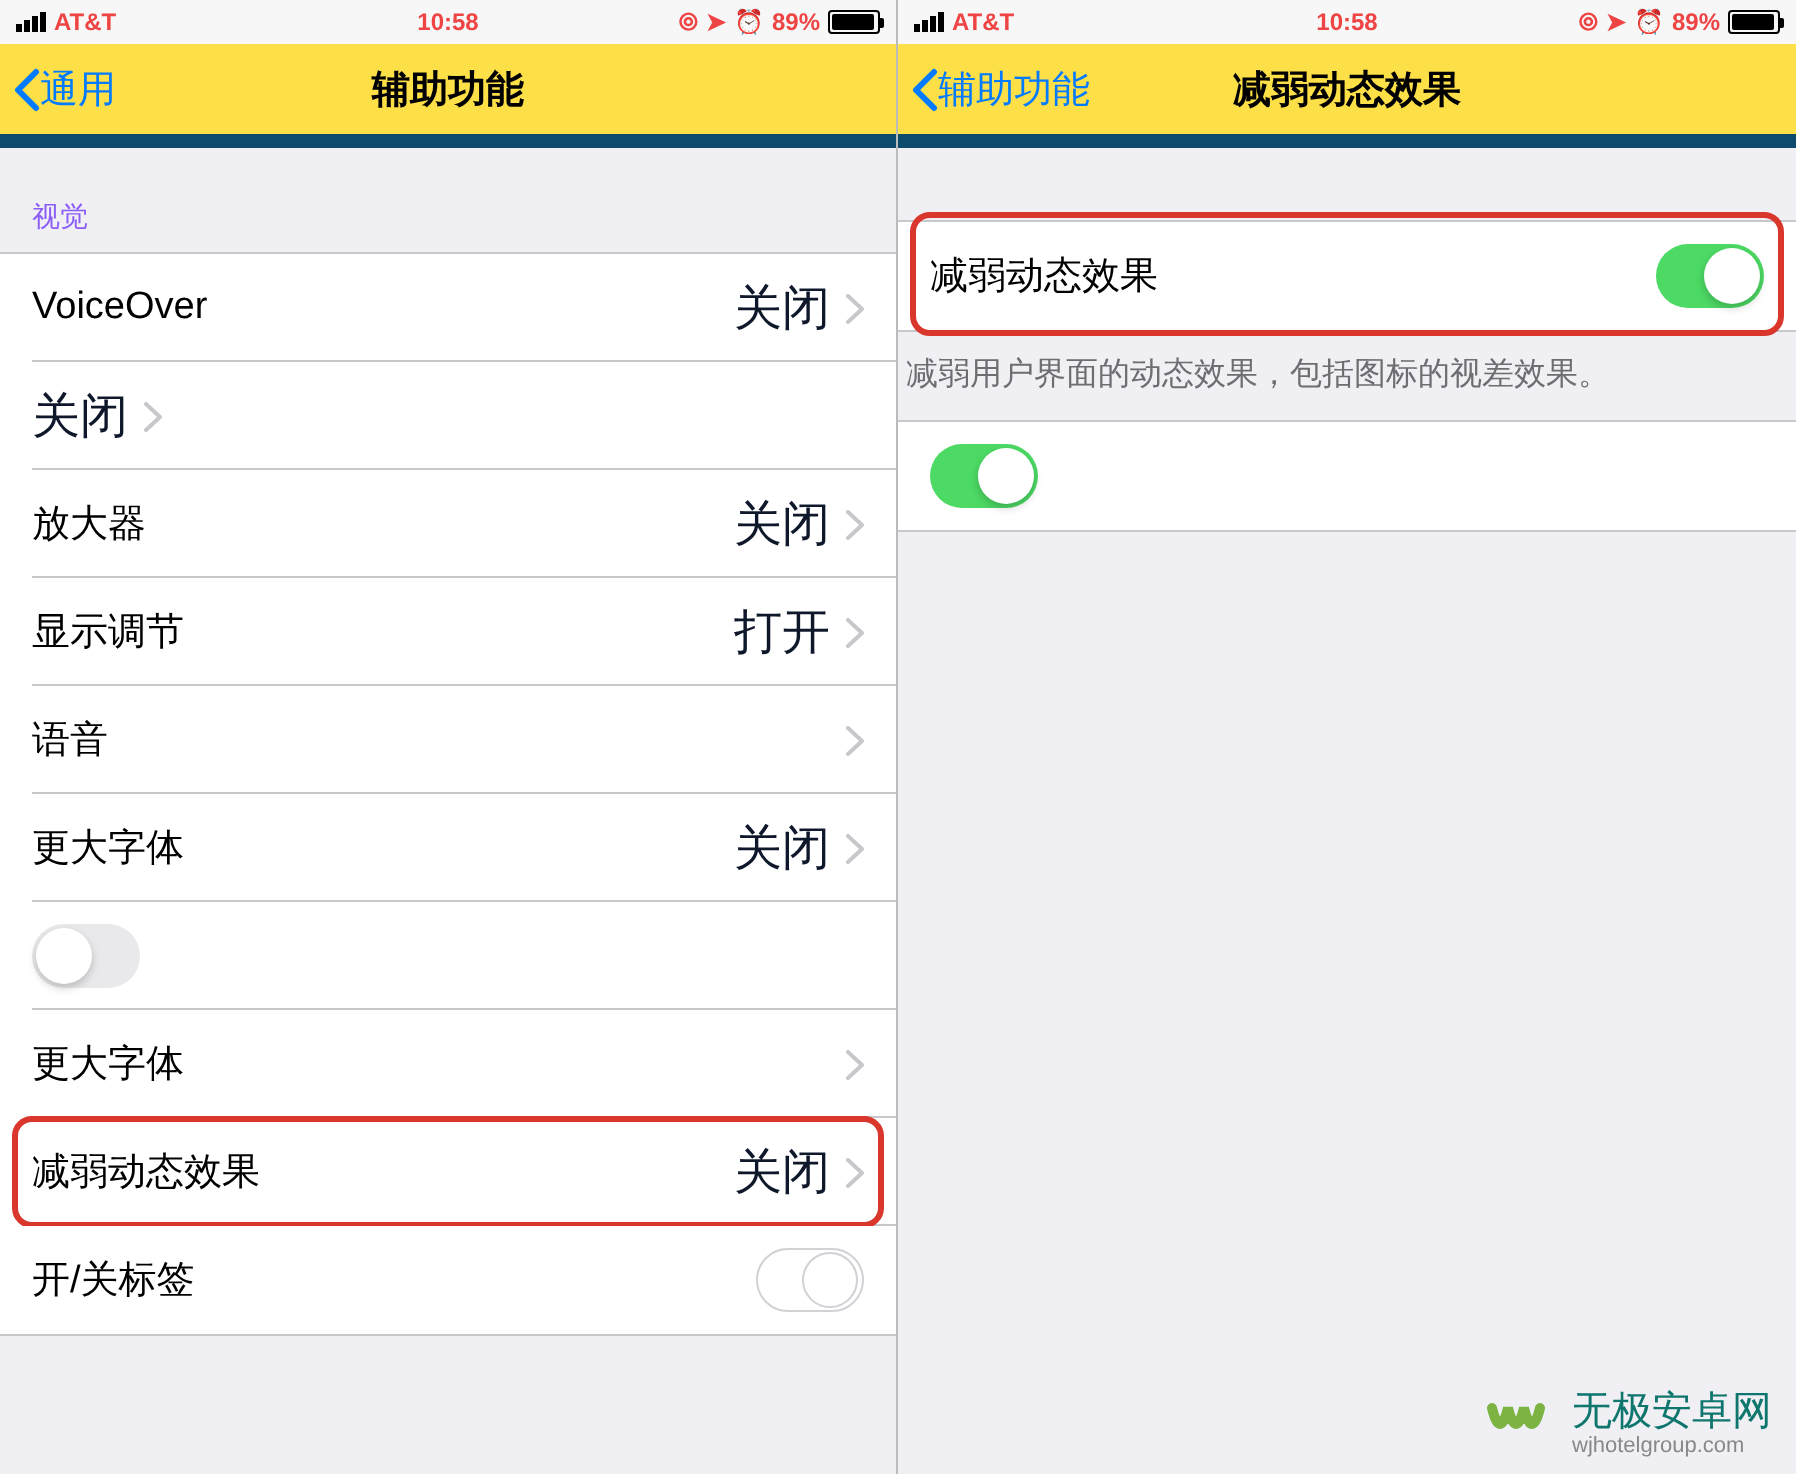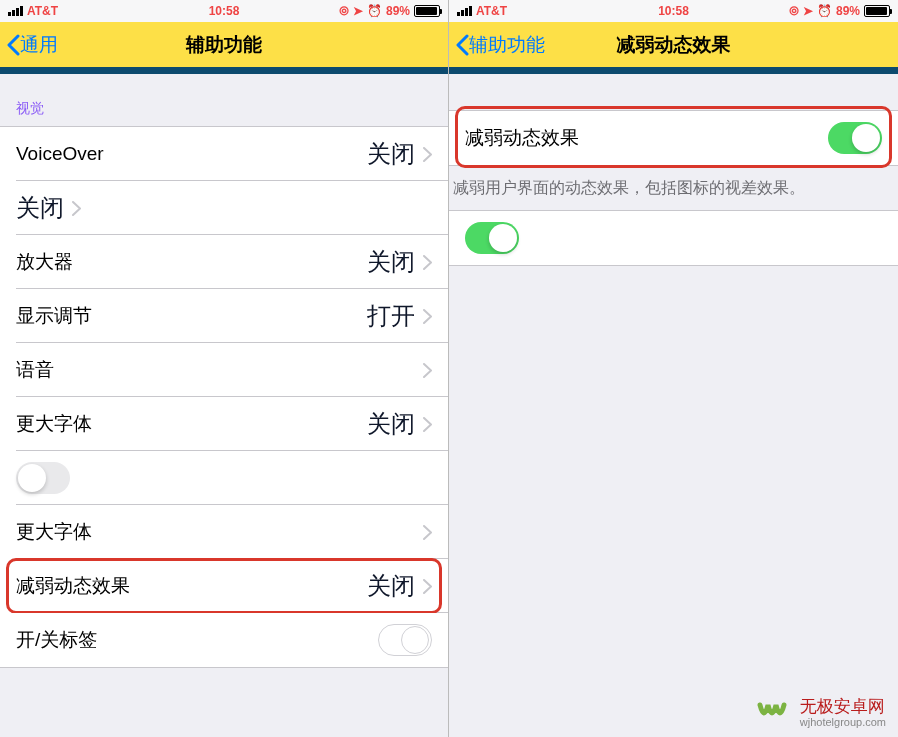--- a/index.html
+++ b/index.html
@@ -36,21 +36,21 @@
 .toggle.off .knob{left:2px}
 .toggle.on .knob{right:2px}
 .toggle.outline{background:#fff;border:1px solid #d1d1d6}
 .toggle.outline .knob{border:1px solid #d1d1d6;box-shadow:none;top:1px;left:22px}
 .footer-text{padding:10px 4px;font-size:16px;color:#6d6d72;line-height:1.5}
 .highlight{position:absolute;border:3px solid #d9372b;border-radius:10px;pointer-events:none}
 .watermark{position:absolute;right:12px;bottom:8px;display:flex;align-items:center;gap:8px}
 .wm-logo{width:36px;height:32px;position:relative}
 .wm-logo svg{width:36px;height:32px}
 .wm-text{display:flex;flex-direction:column;line-height:1.1}
-.wm-cn{font-size:17px;color:#b91c1c;font-weight:500}
+.wm-cn{font-size:20px;color:#0f766e;font-weight:500}
 .wm-en{font-size:11px;color:#888}
 .spacer{height:36px}
 </style>
 </head>
 <body>
 
 <div class="phones">
 
   <div class="phone left">
     <div class="statusbar">

